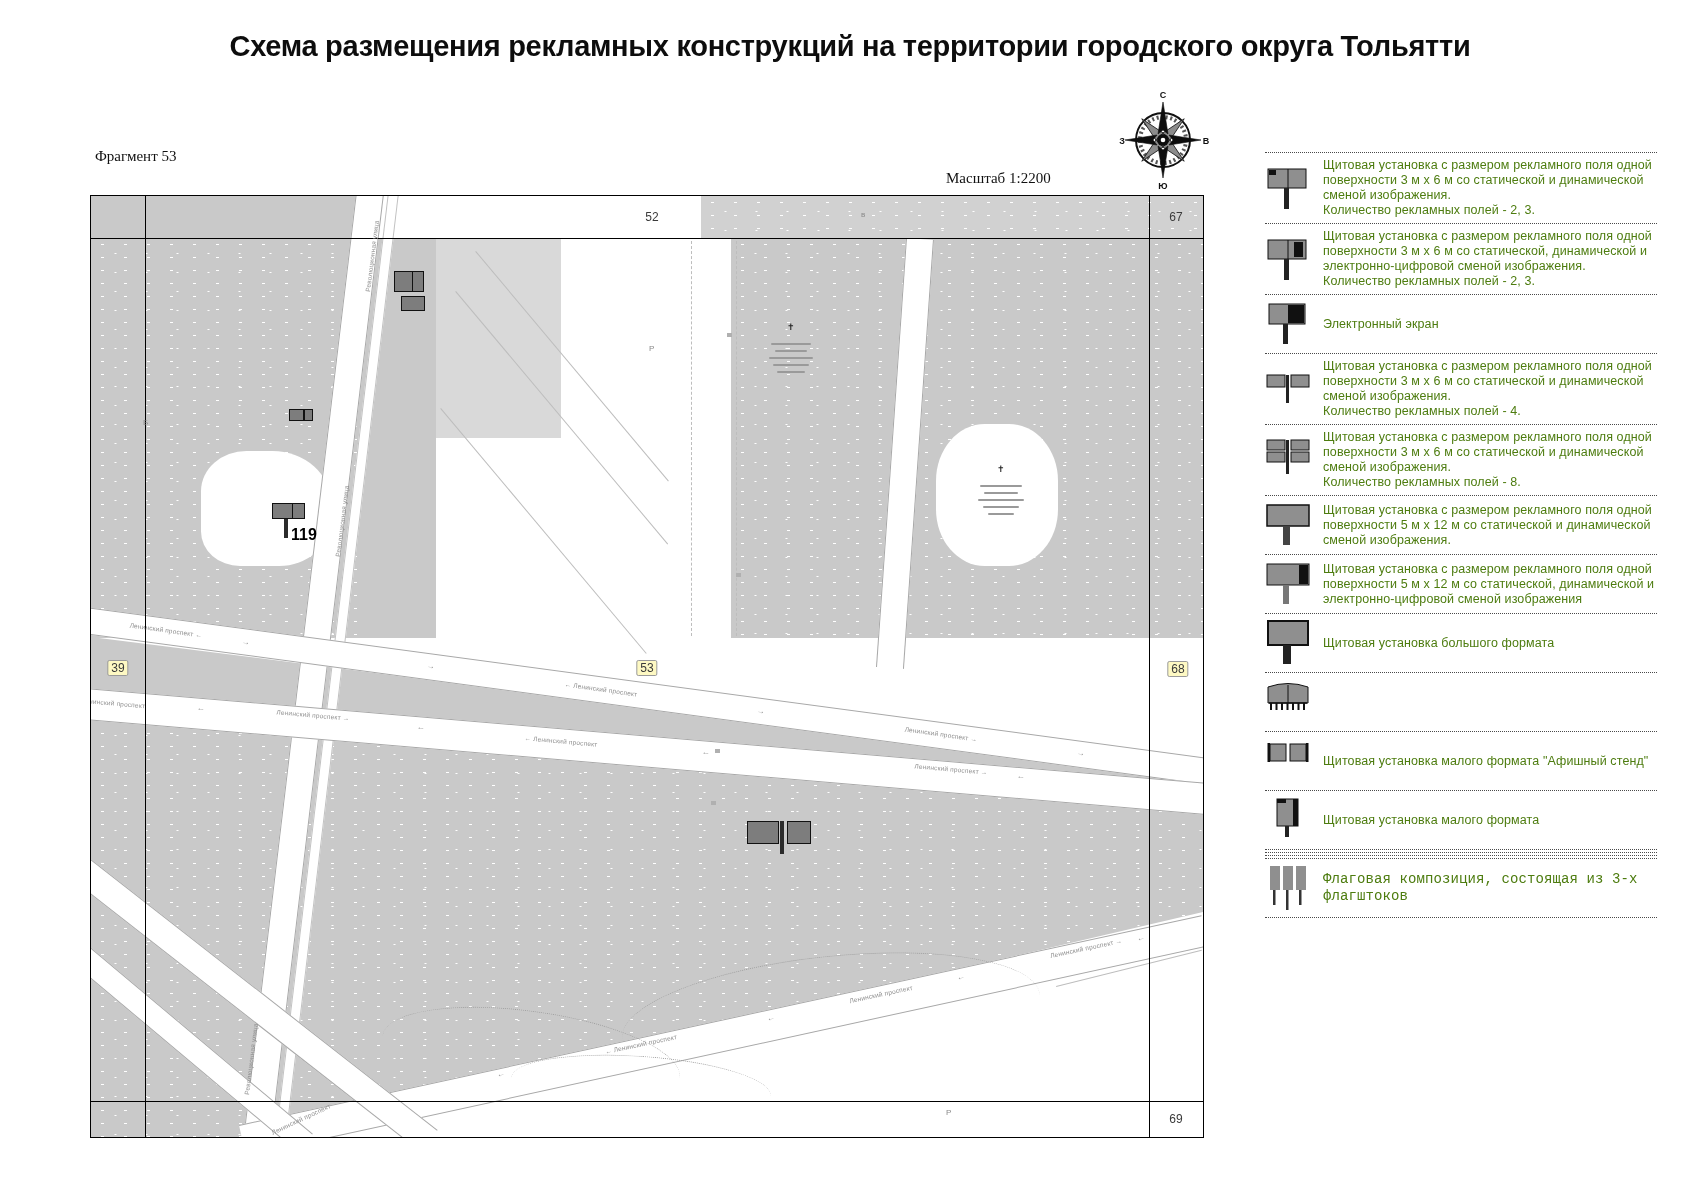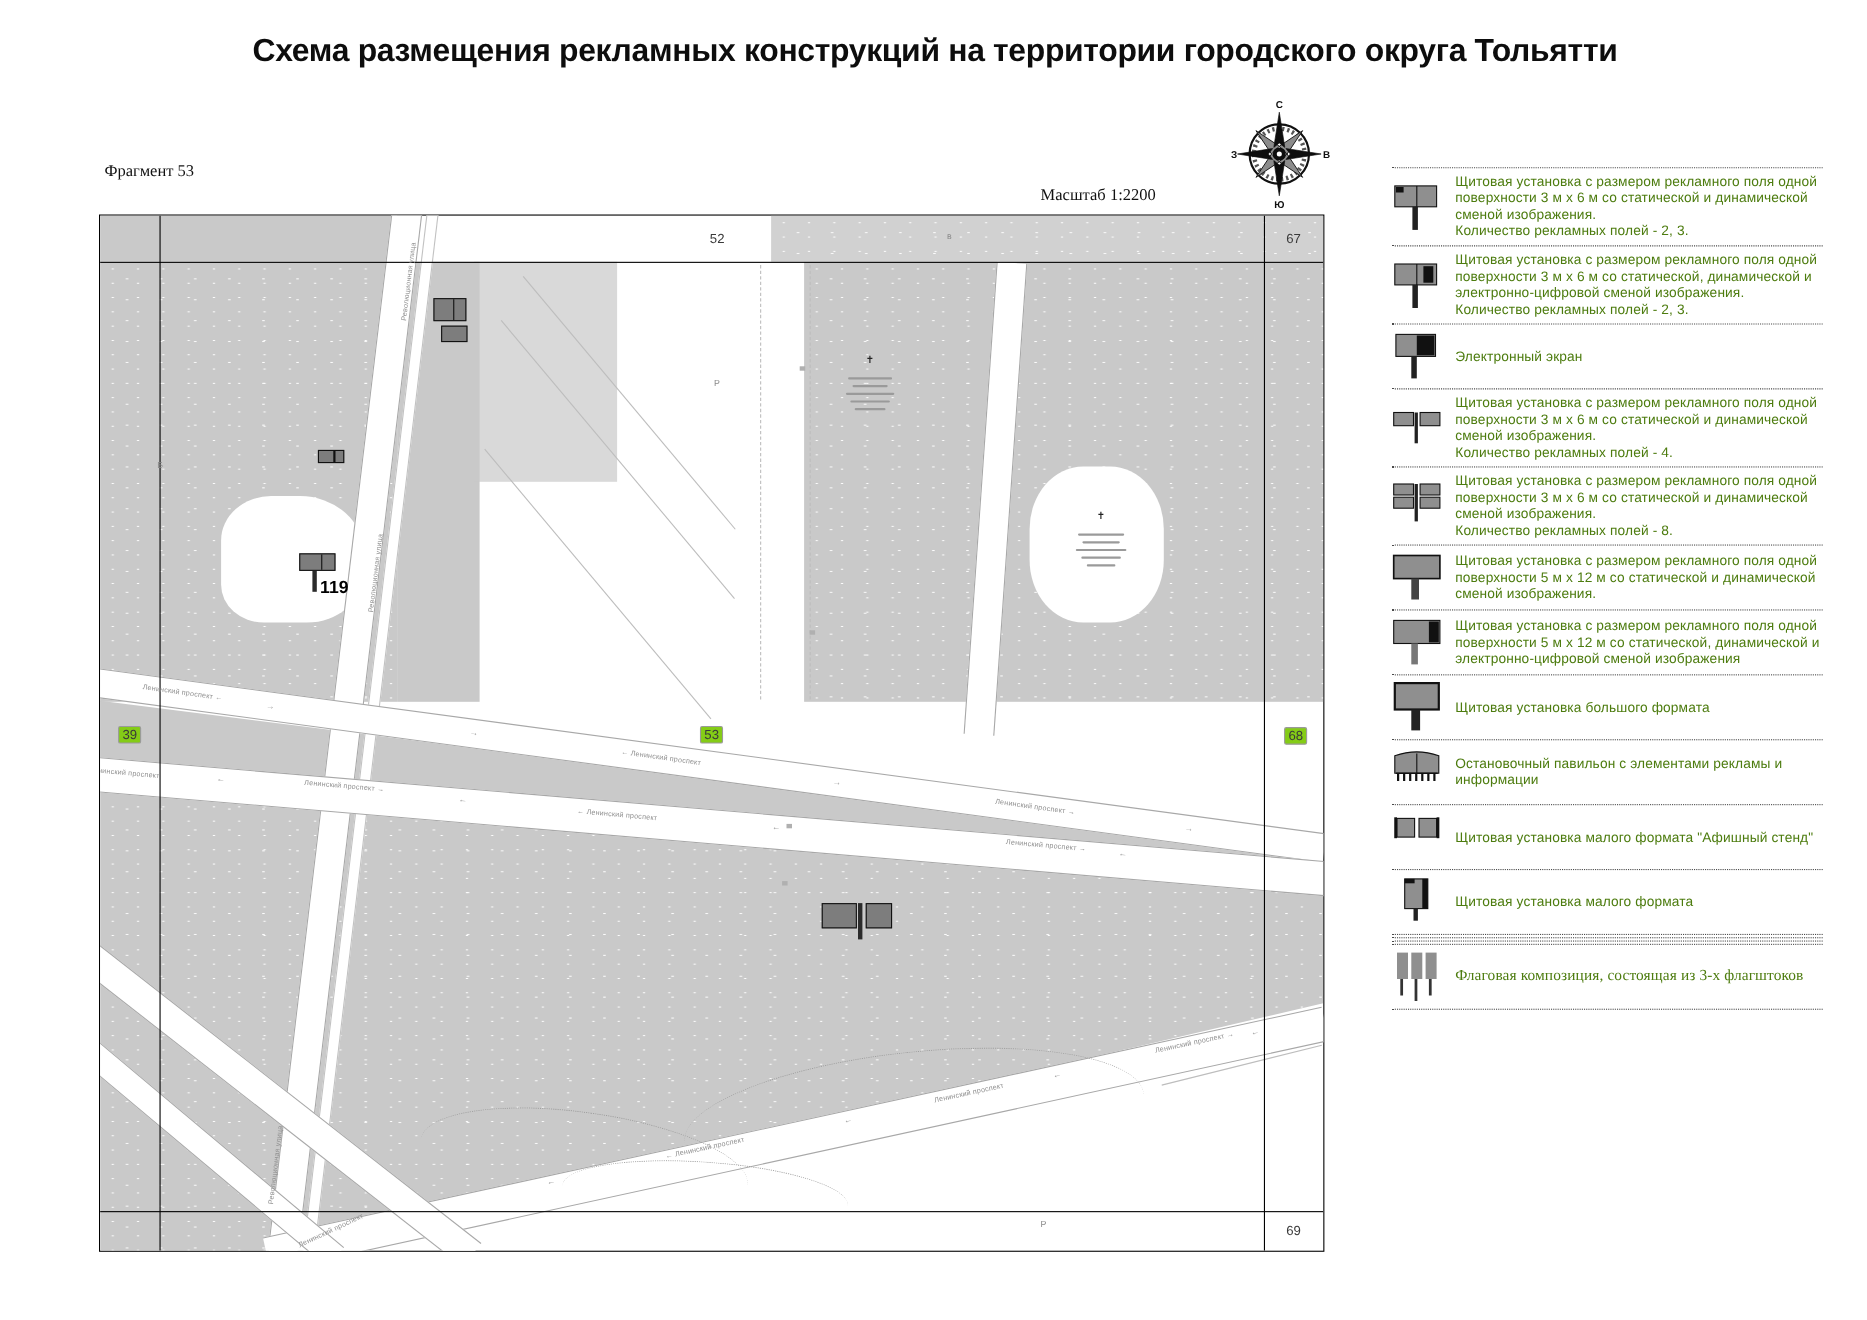--- a/index.html
+++ b/index.html
@@ -36,21 +36,21 @@
   .gline{position:absolute;background:#000;}
   .street{
     position:absolute;font-size:6.5px;color:#8f8f8f;white-space:nowrap;
     letter-spacing:0.2px;transform-origin:center;
   }
   .arrowm{font-size:8px;color:#9a9a9a;}
   .gridnum{
     position:absolute;font-size:12px;color:#3a3a3a;white-space:nowrap;
     transform:translate(-50%,-50%);
   }
-  .gridnum.boxed{background:#84cc16;border:1px solid #9a9a9a;border-radius:2px;padding:0 3px;}
+  .gridnum.boxed{background:#fef9c3;border:1px solid #9a9a9a;border-radius:2px;padding:0 3px;}
   .mbb{position:absolute;background:#7d7d7d;border:1.5px solid #111;box-sizing:border-box;}
   .mbb .div{position:absolute;top:0;bottom:0;width:1.5px;background:#111;left:60%;}
   .mpole{position:absolute;background:#2b2b2b;}
   .ptlabel{position:absolute;font-size:16px;font-weight:bold;color:#000;white-space:nowrap;}
   .tline{position:absolute;background:#9a9a9a;height:2px;border-radius:1px;}
   .cross{position:absolute;font-size:9px;color:#222;}
   .tinyletter{position:absolute;font-size:8px;color:#8a8a8a;}
   .sq{position:absolute;width:5px;height:4px;background:#b0b0b0;}
   .curve{position:absolute;border-top:1px dotted #9f9f9f;border-radius:50%;}
   
@@ -58,21 +58,21 @@
   #compass .clabel{position:absolute;font-size:9px;font-weight:bold;color:#111;transform:translate(-50%,-50%);}
   
   #legend{left:1265px;top:150px;width:392px;}
   .litem{display:flex;align-items:center;min-height:44px;padding:3px 0;}
   .licon{flex:0 0 58px;display:flex;justify-content:flex-start;}
   .licon svg{width:46px;height:48px;}
   .ltext{
     flex:1;font-size:12.5px;line-height:1.2;color:#4d7c0f;
     white-space:pre-line;letter-spacing:0.1px;
   }
-  .ltext.serif{font-family:Liberation Serif, serif;font-size:14px;}
+  .ltext.serif{font-family:Liberation Mono, monospace;font-size:14px;}
   .lsep{border-top:1.5px dotted #4a4a4a;height:0;margin:2px 0;}
 </style>
 </head>
 <body>
 
 <div class="abs" id="title">Схема размещения рекламных конструкций на территории городского округа Тольятти</div>
 <div class="abs serif-label" id="fragment-label">Фрагмент 53</div>
 <div class="abs serif-label" id="scale-label">Масштаб 1:2200</div>
 
 <div class="abs" id="compass">
@@ -330,21 +330,20 @@
           <line x1="22" y1="7" x2="22" y2="25" stroke="#111"></line>
           <rect x="4" y="25" width="2" height="7" fill="#111"></rect>
           <rect x="9.5" y="25" width="2" height="7" fill="#111"></rect>
           <rect x="15" y="25" width="2" height="7" fill="#111"></rect>
           <rect x="20.5" y="25" width="2" height="7" fill="#111"></rect>
           <rect x="26" y="25" width="2" height="7" fill="#111"></rect>
           <rect x="31.5" y="25" width="2" height="7" fill="#111"></rect>
           <rect x="37" y="25" width="2" height="7" fill="#111"></rect>
         </svg>
       </div>
-      <div class="ltext">Остановочный павильон с элементами рекламы и информации</div>
     </div>
     <div class="lsep"></div>
     <div class="litem">
       <div class="licon">
         <svg viewBox="0 0 44 48">
           <rect x="4" y="7" width="16" height="17" fill="#8f8f8f" stroke="#111"></rect>
           <rect x="24" y="7" width="16" height="17" fill="#8f8f8f" stroke="#111"></rect>
           <rect x="1.5" y="6" width="2.5" height="19" fill="#111"></rect>
           <rect x="40" y="6" width="2.5" height="19" fill="#111"></rect>
         </svg>

